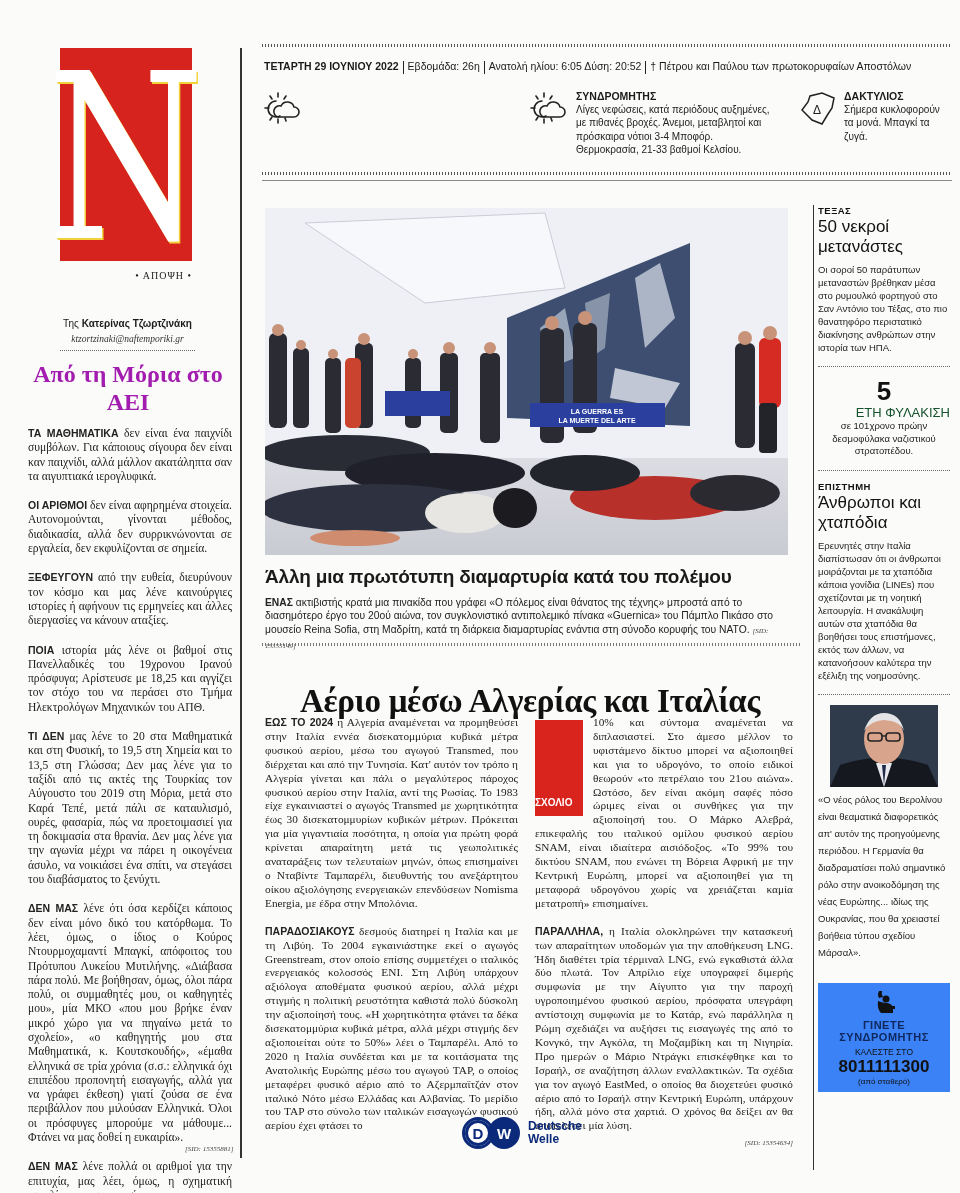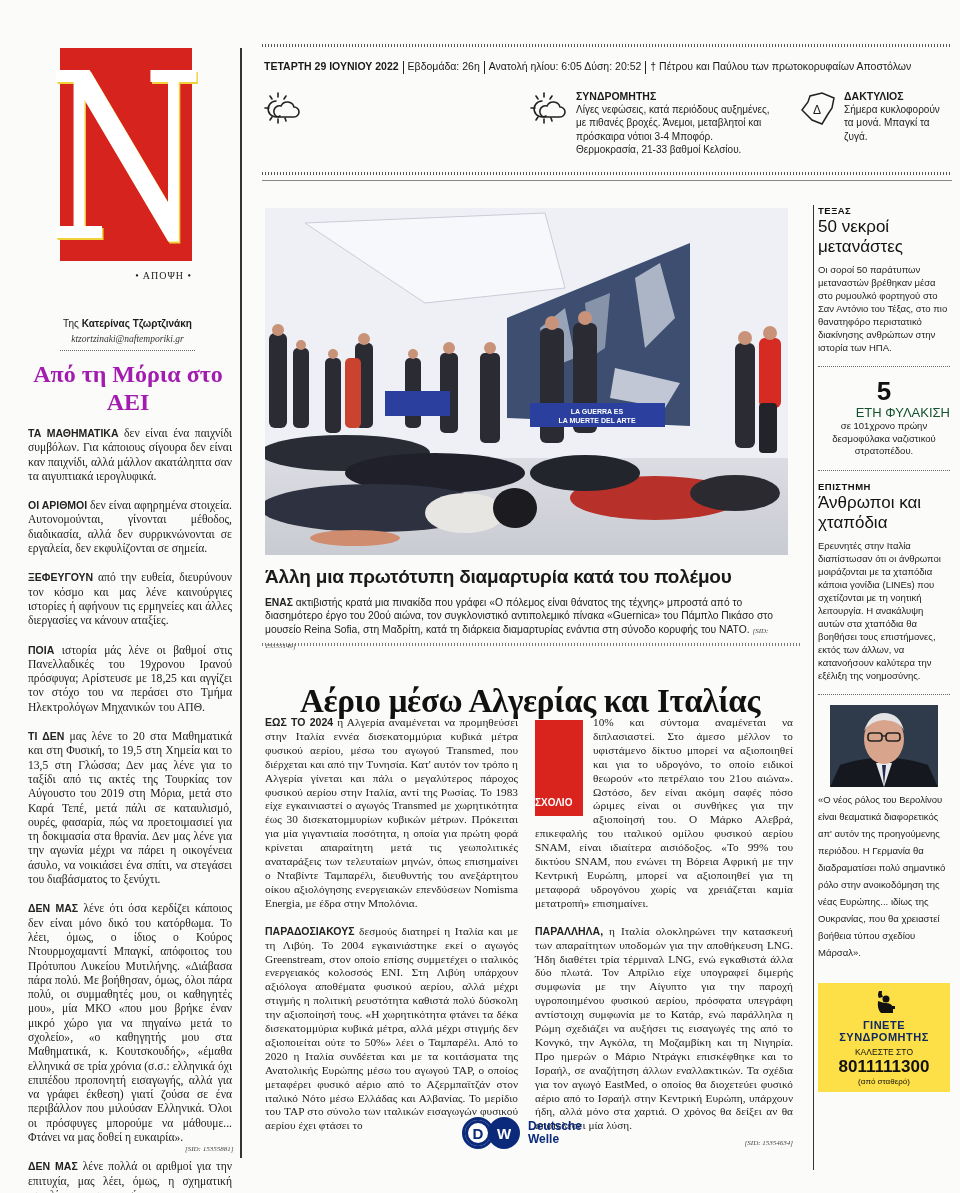--- a/index.html
+++ b/index.html
@@ -70,21 +70,21 @@
   .kicker { font-weight: 700; font-size: 9.5px; letter-spacing: 0.5px; color: #111; }
   .r-head { font-size: 17px; line-height: 20px; color: #111; margin-top: 1px; }
   .r-text { font-size: 9.5px; line-height: 13px; color: #222; margin-top: 6px; }
   .r-sep { border-top: 1px dotted #666; margin: 12px 0 10px; }
   .big-num { text-align: center; font-weight: 700; font-size: 26px; line-height: 28px; color: #111; }
   .big-label { text-align: right; font-size: 13px; font-weight: 400; color: #14532d; }
   .big-sub { text-align: center; font-size: 9.5px; line-height: 12.5px; color: #222; }
   .portrait { width: 108px; height: 82px; margin: 4px 0 4px 12px; overflow: hidden; background: #3a4048; }
   .quote-who { font-weight: 700; font-size: 9.5px; line-height: 13px; color: #111; }
   .quote { font-size: 9.5px; line-height: 17px; color: #222; margin-top: 4px; }
-  .promo { margin-top: 22px; background: #fde047; padding: 6px 0; text-align: center; }
+  .promo { margin-top: 22px; background: #3b82f6; padding: 6px 0; text-align: center; }
   .promo .p-title { font-weight: 700; color: #0f2860; font-size: 11px; line-height: 12px; letter-spacing: 0.5px; }
   .promo .p-call { font-size: 8.5px; color: #111; margin-top: 4px; }
   .promo .p-phone { font-weight: 700; font-size: 17px; color: #111; }
   .promo .p-note { font-size: 8px; color: #111; }
 </style>
 </head>
 <body>
 
 <div class="left-col">
   <div class="logo-box">

